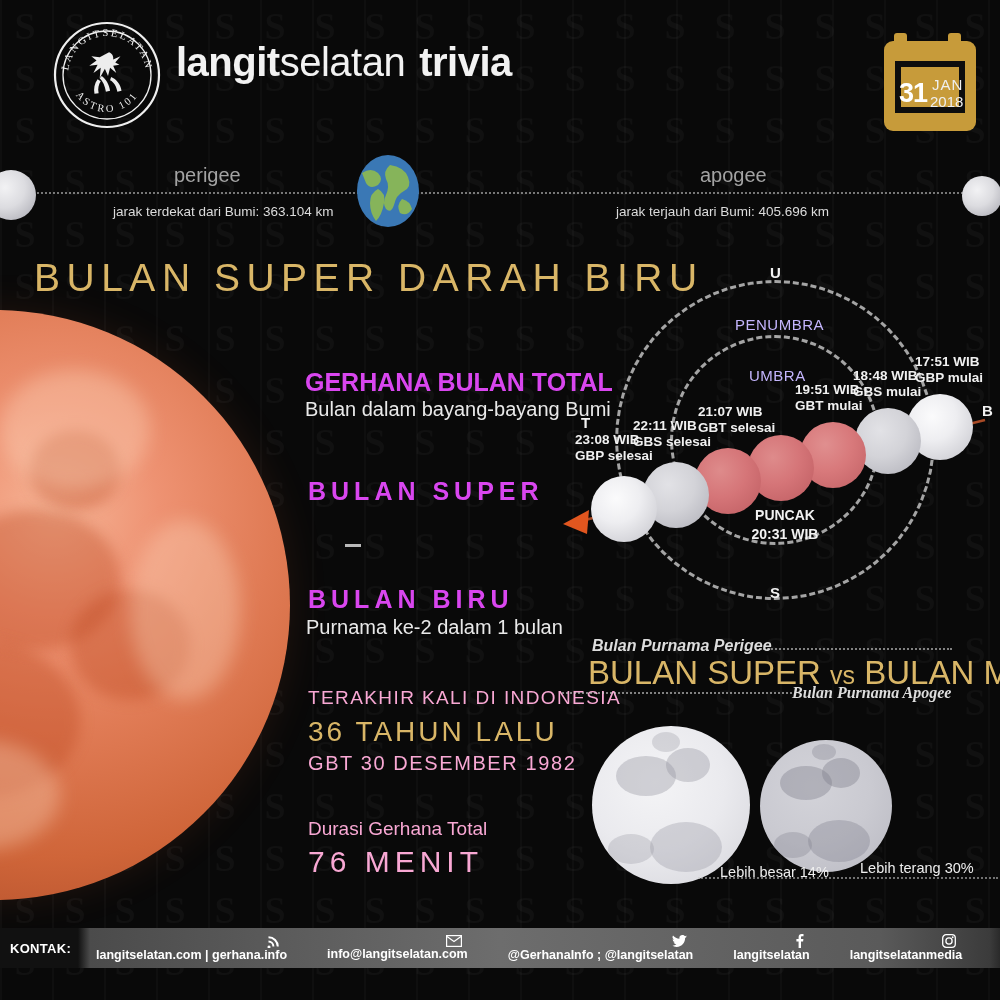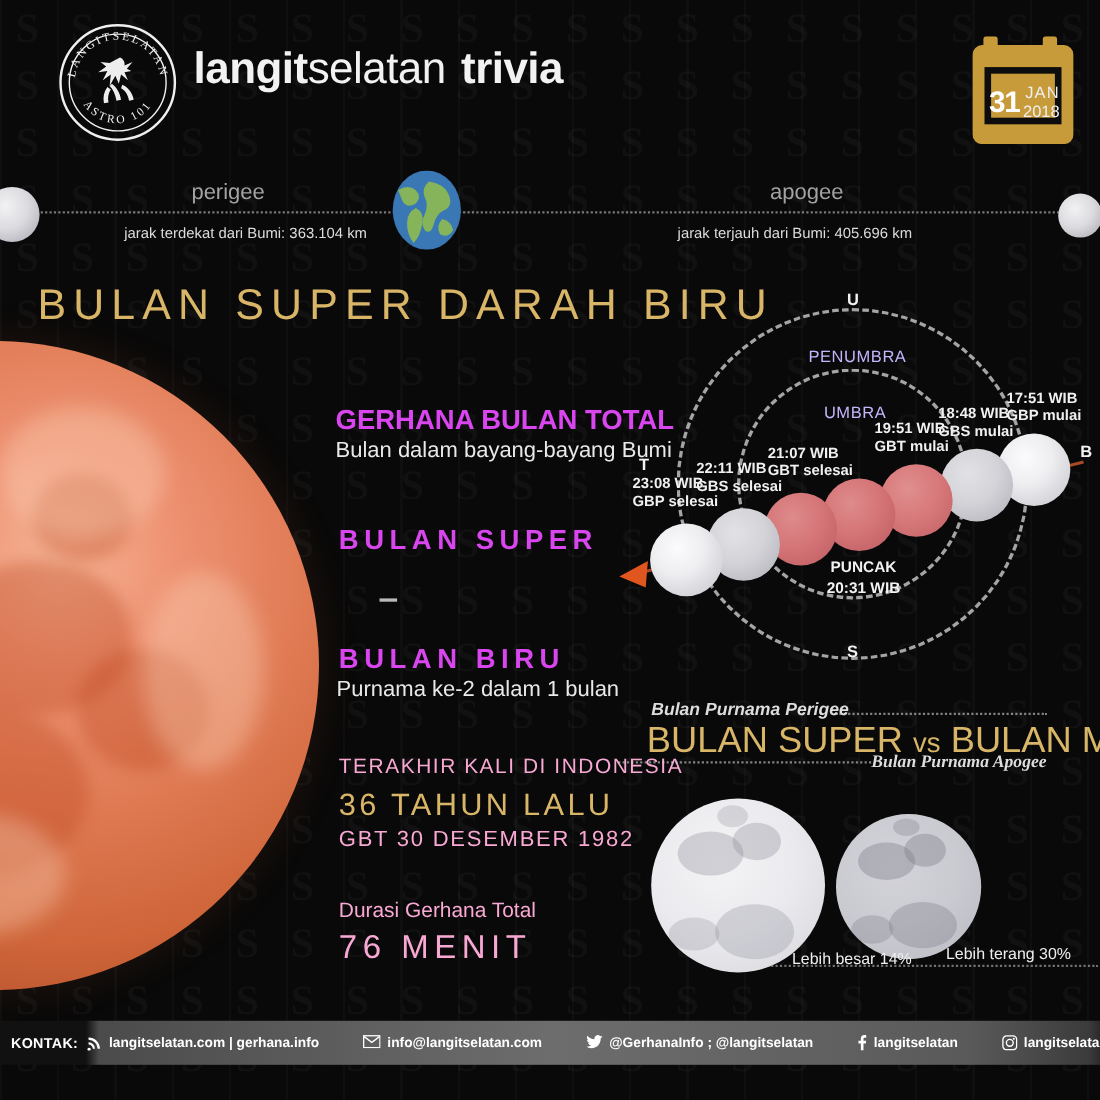--- a/index.html
+++ b/index.html
@@ -119,21 +119,21 @@
   .cmp-cap{ position:absolute; color:#efefef; font-size:14.5px; }
   .cmp-dotline{ position:absolute; border-top:2px dotted rgba(200,200,200,0.55); }
 
   
   #footer{
     position:absolute; left:0; top:928px; width:1000px; height:40px;
     background:linear-gradient(90deg,#111 0px,#111 78px,#4b4b4b 90px,#6d6d6d 500px,#5a5a5a 880px,#3b3b3b 990px,#2a2a2a 1000px);
     display:flex; align-items:center;
   }
   #kontak{ width:88px; padding-left:10px; color:#fff; font-weight:bold; font-size:13px; letter-spacing:.3px; }
-  .fitem{ display:flex; align-items:flex-start; color:#fff; font-size:12.5px; font-weight:bold; white-space:nowrap; }
+  .fitem{ display:flex; align-items:flex-end; color:#fff; font-size:12.5px; font-weight:bold; white-space:nowrap;flex-direction:column; }
   .fitem .fico{ margin-right:6px; display:inline-flex; align-items:center; }
 </style>
 </head>
 <body>
 
 <div id="stage">
 
   <div id="bgpattern"></div>
   <div id="bgwatermark">
       <span>S</span>

